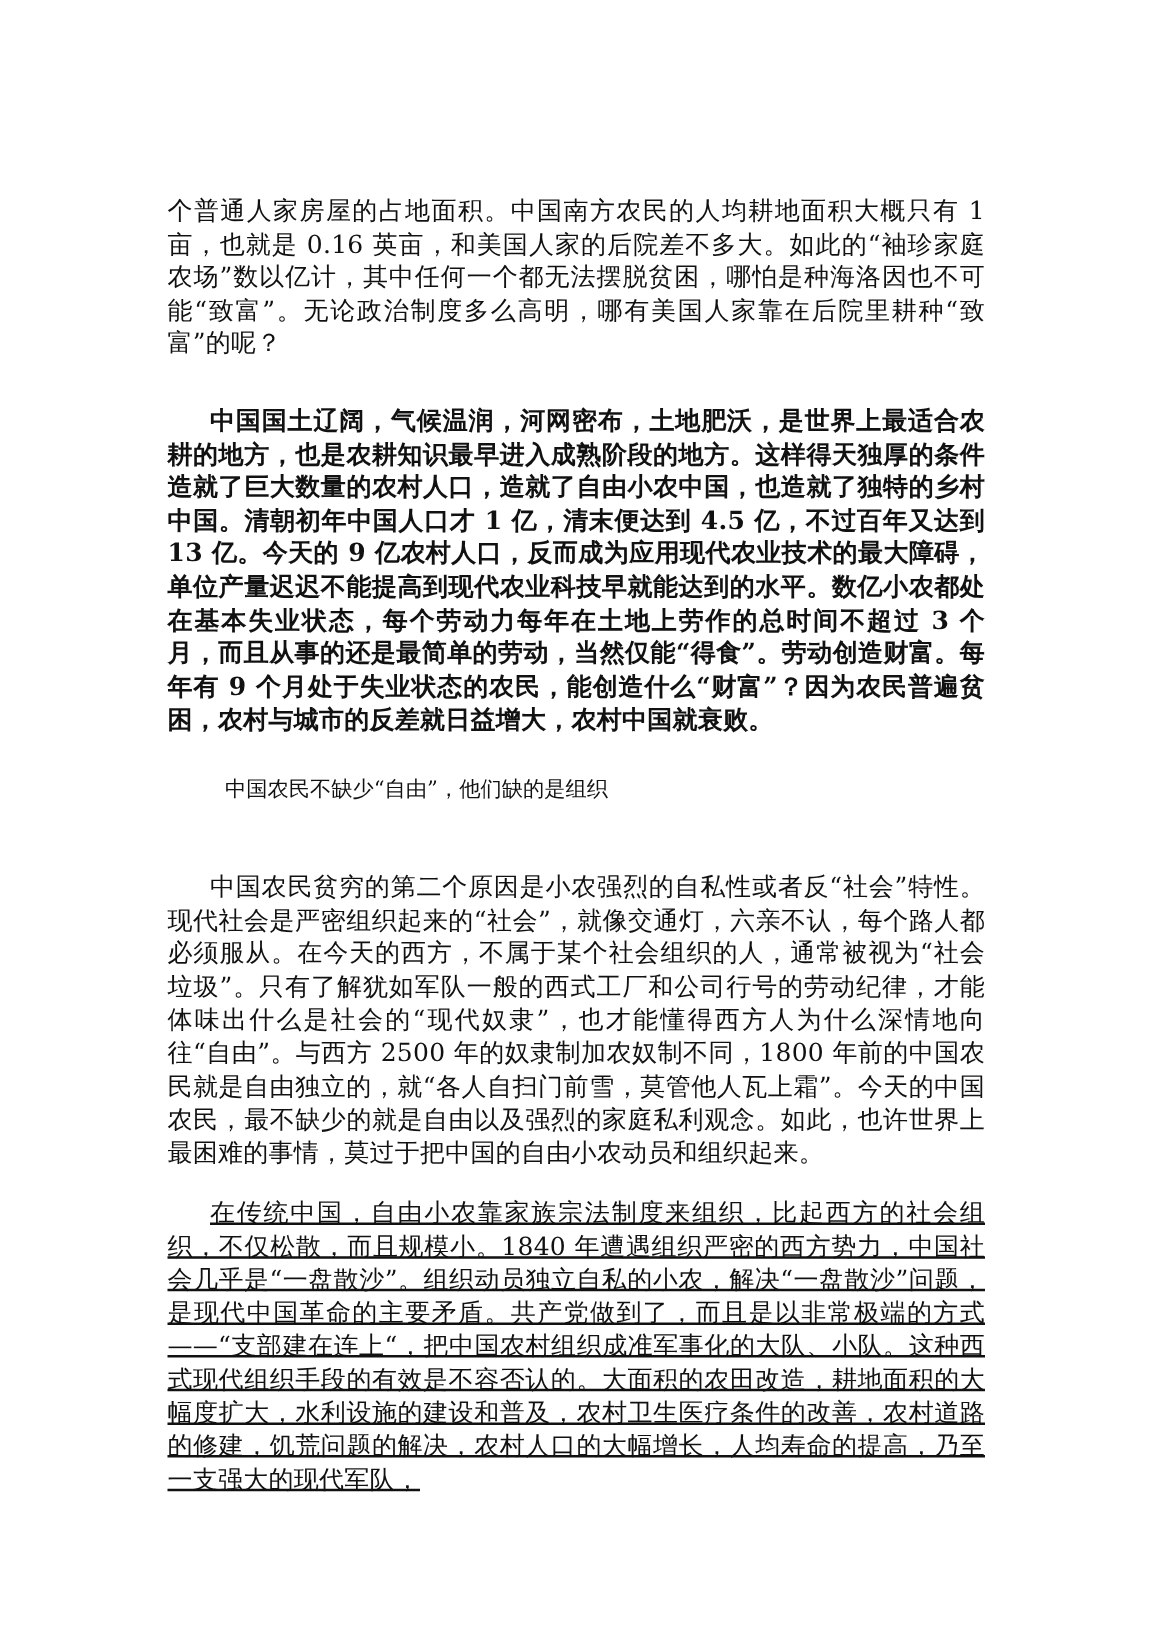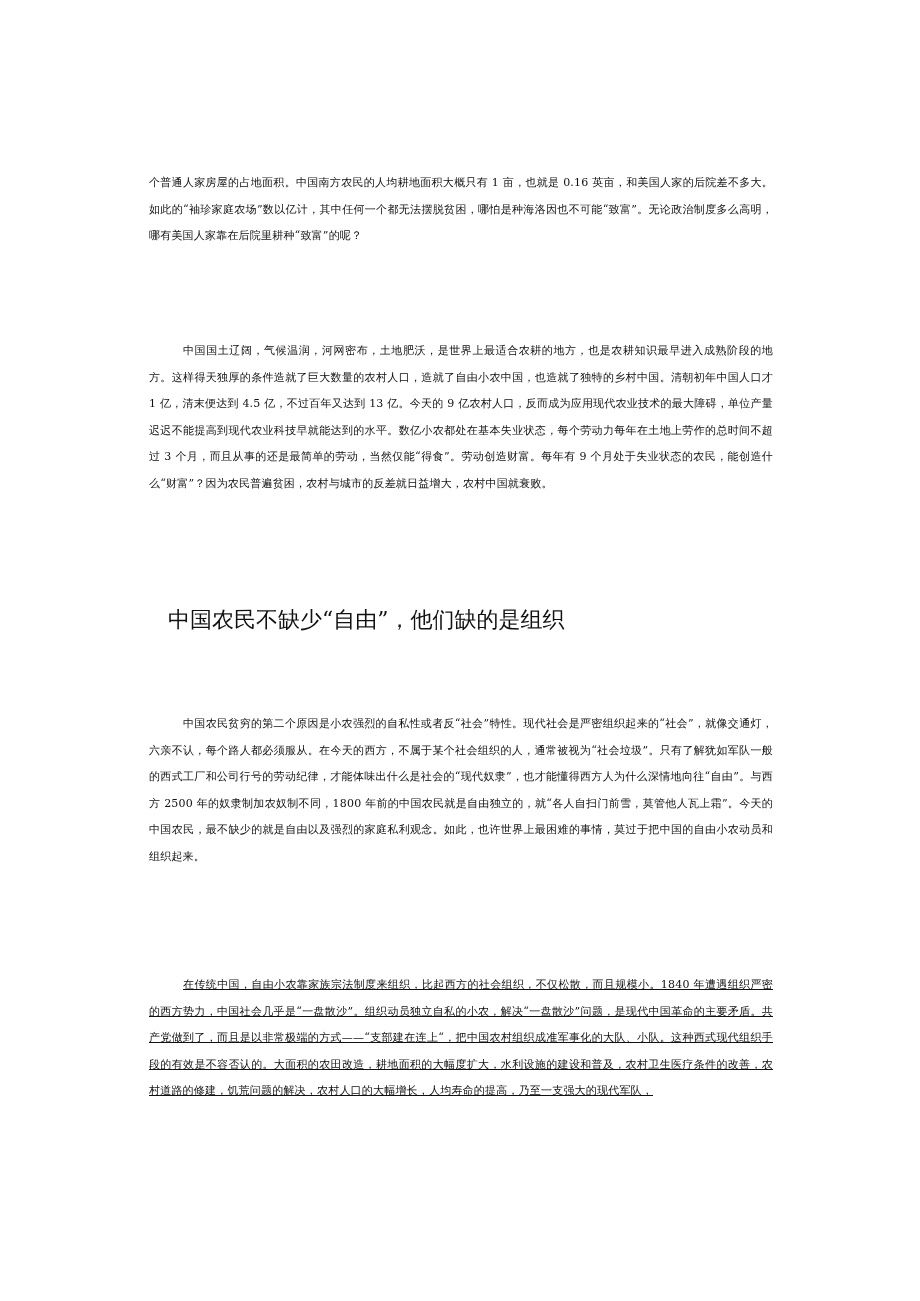--- a/index.html
+++ b/index.html
@@ -1,27 +1,27 @@
 <!DOCTYPE html>
 <html><head>
 <meta charset="utf-8">
 <style>
   html, body { margin: 0; padding: 0; background: #ffffff; }
   body { width: 920px; height: 1301px; position: relative; overflow: hidden;
          font-family: "DejaVu Serif", "Liberation Serif", serif; color: #111; }
   .page { position: absolute; left: 134px; top: 155px; width: 654px; }
-  .para { font-size: 11px; line-height: 26.6px; margin: 15px; text-align: justify;
+  .para { font-size: 20px; line-height: 26.6px; margin: 0; text-align: justify;
           letter-spacing: 0.2px; }
   .indent { text-indent: 34px; }
   #p1 { position: absolute; top: 0; }
-  #p2 { position: absolute; top: 168px; }
+  #p2 { position: absolute; top: 168px; font-weight: bold; }
   #h1 { position: absolute; top: 452px; }
   #p3 { position: absolute; top: 541px; }
   #p4 { position: absolute; top: 802px; text-decoration: underline; }
-  .heading { font-size: 22px; line-height: 26.6px; margin: 0; text-indent: 34px; }
+  .heading { font-size: 17px; line-height: 26.6px; margin: 12px; text-indent: 34px; }
 </style>
 </head>
 <body>
 
 <div class="page">
   <p id="p1" class="para">个普通人家房屋的占地面积。中国南方农民的人均耕地面积大概只有 1 亩，也就是 0.16 英亩，和美国人家的后院差不多大。如此的“袖珍家庭农场”数以亿计，其中任何一个都无法摆脱贫困，哪怕是种海洛因也不可能“致富”。无论政治制度多么高明，哪有美国人家靠在后院里耕种“致富”的呢？</p>
   <p id="p2" class="para indent">中国国土辽阔，气候温润，河网密布，土地肥沃，是世界上最适合农耕的地方，也是农耕知识最早进入成熟阶段的地方。这样得天独厚的条件造就了巨大数量的农村人口，造就了自由小农中国，也造就了独特的乡村中国。清朝初年中国人口才 1 亿，清末便达到 4.5 亿，不过百年又达到 13 亿。今天的 9 亿农村人口，反而成为应用现代农业技术的最大障碍，单位产量迟迟不能提高到现代农业科技早就能达到的水平。数亿小农都处在基本失业状态，每个劳动力每年在土地上劳作的总时间不超过 3 个月，而且从事的还是最简单的劳动，当然仅能“得食”。劳动创造财富。每年有 9 个月处于失业状态的农民，能创造什么“财富”？因为农民普遍贫困，农村与城市的反差就日益增大，农村中国就衰败。</p>
   <p id="h1" class="heading">中国农民不缺少“自由”，他们缺的是组织</p>
   <p id="p3" class="para indent">中国农民贫穷的第二个原因是小农强烈的自私性或者反“社会”特性。现代社会是严密组织起来的“社会”，就像交通灯，六亲不认，每个路人都必须服从。在今天的西方，不属于某个社会组织的人，通常被视为“社会垃圾”。只有了解犹如军队一般的西式工厂和公司行号的劳动纪律，才能体味出什么是社会的“现代奴隶”，也才能懂得西方人为什么深情地向往“自由”。与西方 2500 年的奴隶制加农奴制不同，1800 年前的中国农民就是自由独立的，就“各人自扫门前雪，莫管他人瓦上霜”。今天的中国农民，最不缺少的就是自由以及强烈的家庭私利观念。如此，也许世界上最困难的事情，莫过于把中国的自由小农动员和组织起来。</p>
   <p id="p4" class="para indent">在传统中国，自由小农靠家族宗法制度来组织，比起西方的社会组织，不仅松散，而且规模小。1840 年遭遇组织严密的西方势力，中国社会几乎是“一盘散沙”。组织动员独立自私的小农，解决“一盘散沙”问题，是现代中国革命的主要矛盾。共产党做到了，而且是以非常极端的方式——“支部建在连上“，把中国农村组织成准军事化的大队、小队。这种西式现代组织手段的有效是不容否认的。大面积的农田改造，耕地面积的大幅度扩大，水利设施的建设和普及，农村卫生医疗条件的改善，农村道路的修建，饥荒问题的解决，农村人口的大幅增长，人均寿命的提高，乃至一支强大的现代军队，</p>

